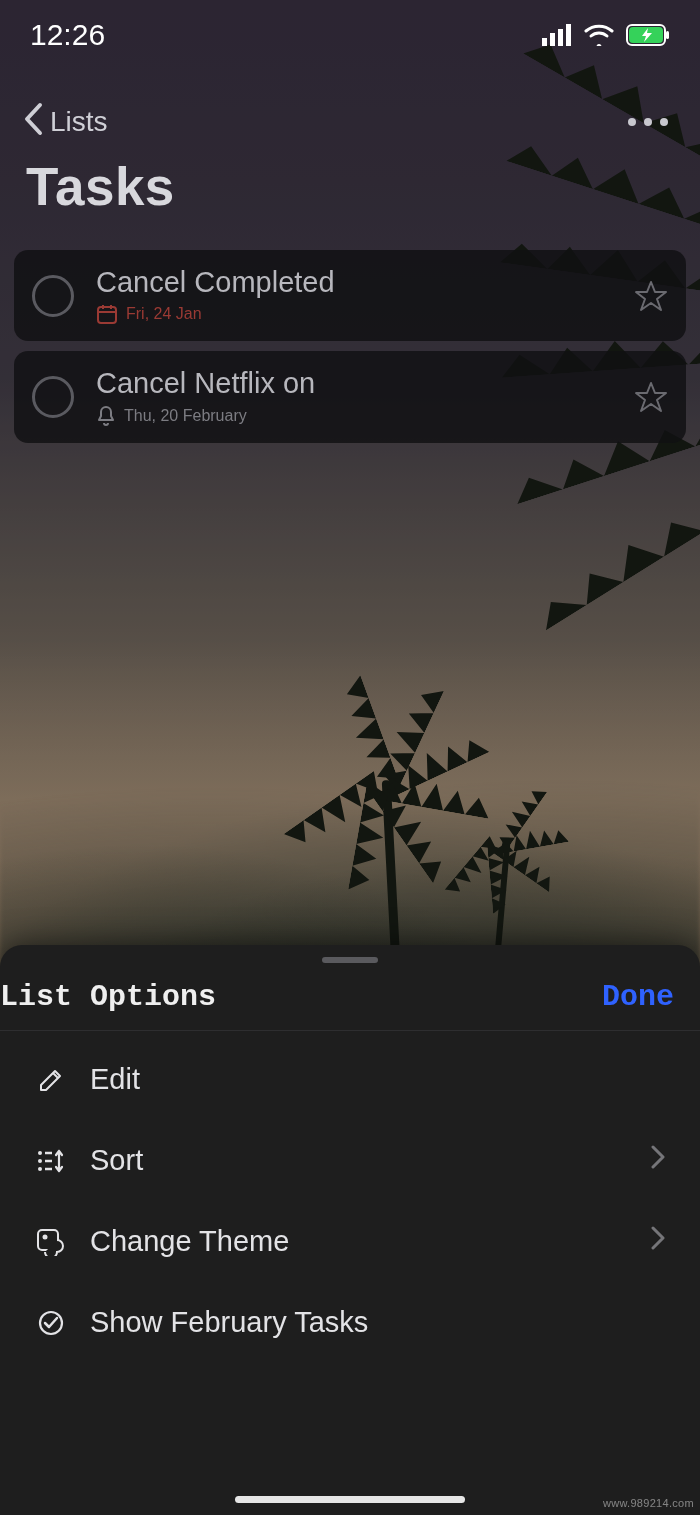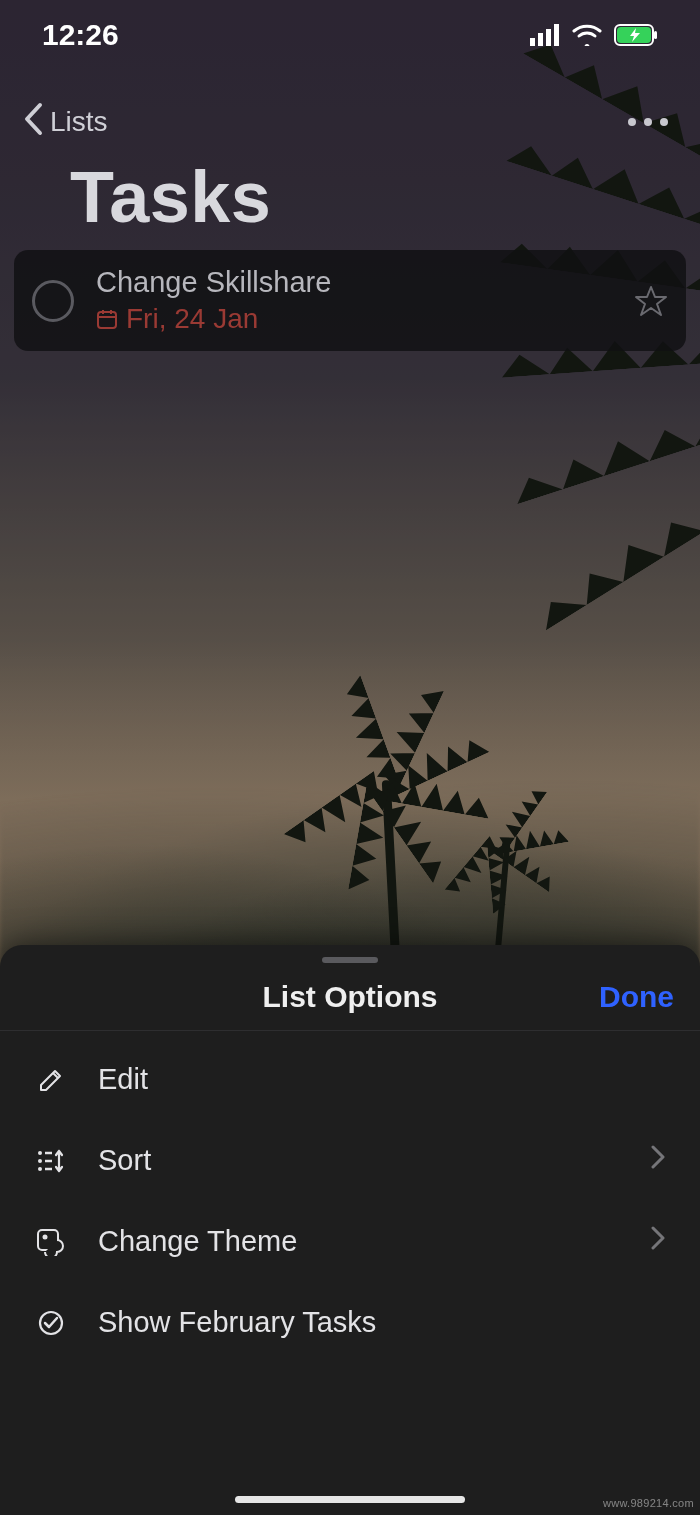--- a/index.html
+++ b/index.html
@@ -28,53 +28,53 @@
   .p1 .f1{ transform: rotate(-65deg);} .p1 .f2{ transform: rotate(-25deg);} .p1 .f3{ transform: rotate(10deg);} .p1 .f4{ transform: rotate(55deg);} .p1 .f5{ transform: rotate(100deg);} .p1 .f6{ transform: rotate(145deg);} .p1 .f7{ transform: rotate(-110deg);}
   .p2 { position:absolute; left: 498px; top: 832px; }
   .p2 .frond { width: 70px; height: 22px; transform-origin: left center; }
   .p2 .f1{ transform: rotate(-55deg);} .p2 .f2{ transform: rotate(-10deg);} .p2 .f3{ transform: rotate(35deg);} .p2 .f4{ transform: rotate(85deg);} .p2 .f5{ transform: rotate(130deg);}
   .right-fronds { position: absolute; right: -40px; top: 120px; width: 220px; height: 600px; }
   .right-fronds .frond { width: 240px; height: 36px; transform-origin: right center; right: 0; left: auto; }
   .rf1{ top: 20px; transform: rotate(30deg);} .rf2{ top: 80px; transform: rotate(18deg);} .rf3{ top: 140px; transform: rotate(8deg);} .rf4{ top: 205px; transform: rotate(-4deg);} .rf5{ top: 275px; transform: rotate(-18deg);} .rf6{ top: 350px; transform: rotate(-32deg);}
   .dim-overlay { position: absolute; inset: 0; background: rgba(0,0,0,0.30); }
 
   
-  .status-bar { position: absolute; top: 0; left: 0; right: 0; height: 70px; display: flex; align-items: center; justify-content: space-between; padding: 0 42px; color: #fff; font-weight: 700; font-size: 30px; }
+  .status-bar { position: absolute; top: 0; left: 0; right: 0; height: 70px; display: flex; align-items: center; justify-content: space-between; padding: 0 30px; color: #fff; font-weight: 400; font-size: 30px; }
   .status-right { display: flex; align-items: center; gap: 12px; }
   .status-right svg { display: block; }
 
   
   .nav-header { position: absolute; top: 95px; left: 0; right: 0; height: 54px; display: flex; align-items: center; justify-content: space-between; padding: 0 22px; color: #cfcfd6; }
   .back { display: flex; align-items: center; gap: 6px; font-size: 28px; font-weight: 400; }
   .more-dots { display: flex; gap: 8px; padding: 10px; }
   .more-dots span { width: 8px; height: 8px; border-radius: 50%; background: #c8c8cf; display: block;}
 
-  .page-title { position: absolute; top: 156px; left: 26px; font-size: 72px; font-weight: 700; color: #d8d8dd; letter-spacing: .5px; margin-left: 44px; }
+  .page-title { position: absolute; top: 156px; left: 26px; font-size: 53px; font-weight: 700; color: #d8d8dd; letter-spacing: .5px; }
 
   
   .tasks { position: absolute; top: 250px; left: 14px; right: 14px; display: flex; flex-direction: column; gap: 10px; }
   .task-card { background: rgba(16,16,18,0.82); border-radius: 14px; padding: 16px 18px; display: flex; align-items: center; gap: 22px; min-height: 84px; }
   .task-check { width: 42px; height: 42px; border: 3px solid #5a5a60; border-radius: 50%; flex-shrink: 0; }
   .task-body { flex: 1; min-width: 0; }
   .task-title { font-size: 29px; color: #b7b7bd; font-weight: 400; line-height: 1.15; }
-  .task-meta { display: flex; align-items: center; gap: 8px; margin-top: 4px; font-size: 28px; }
+  .task-meta { display: flex; align-items: center; gap: 8px; margin-top: 4px; font-size: 16px; }
   .task-meta.overdue { color: #9a3a34; }
   .task-meta.normal { color: #7c7c82; }
   .task-star { flex-shrink: 0; }
   .task-star svg { display:block; }
   .meta-icon svg { display:block; }
 
   
   .sheet { position: absolute; left: 0; right: 0; bottom: 0; height: 570px; background: #1e1e1e; border-top-left-radius: 22px; border-top-right-radius: 22px; color: #e9e9e9; box-shadow: 0 -2px 30px rgba(0,0,0,0.5);}
   .grabber { width: 56px; height: 6px; background: #5a5a5e; border-radius: 3px; margin: 12px auto 0; }
-  .sheet-header { position: relative; height: 68px; display: flex; align-items: center; justify-content: center; border-bottom: 1px solid #2e2e30; }
+  .sheet-header { position: relative; height: 68px; display: flex; align-items: center; justify-content: flex-start; border-bottom: 1px solid #2e2e30; font-family: Liberation Mono, monospace; }
   .sheet-title { font-size: 30px; font-weight: 600; color: #efefef;}
   .sheet-done { position: absolute; right: 26px; top: 50%; transform: translateY(-50%); color: #2f62ff; font-size: 30px; font-weight: 600; }
   .sheet-items { padding: 8px 0; }
-  .sheet-item { display: flex; align-items: center; gap: 30px; padding: 24px 34px; font-size: 29px; color: #e3e3e6;}
+  .sheet-item { display: flex; align-items: center; gap: 22px; padding: 24px 34px; font-size: 29px; color: #e3e3e6;}
   .sheet-item .item-icon { width: 34px; display:flex; justify-content:center; }
   .sheet-item .item-label { flex: 1; }
   .sheet-item .chev { opacity: .7; }
 
   .home-indicator { position: absolute; bottom: 12px; left: 50%; transform: translateX(-50%); width: 230px; height: 7px; background: #e6e6e6; border-radius: 4px; }
 
   .watermark { position: absolute; right: 6px; bottom: 6px; font-size: 11px; color: rgba(255,255,255,.45); letter-spacing:.3px;}
 </style>
 </head>
 <body>
@@ -157,41 +157,61 @@
     </div>
   </div>
 
   <h1 class="page-title">Tasks</h1>
 
   <div class="tasks">
 
     <div class="task-card">
       <div class="task-check"></div>
       <div class="task-body">
-        <div class="task-title">Change Skillshare</div>
+        <div class="task-title">Cancel Completed</div>
         <div class="task-meta overdue">
           <span class="meta-icon">
             <svg width="22" height="22" viewBox="0 0 22 22">
                 <rect x="2" y="4" width="18" height="16" rx="3" fill="none" stroke="#9a3a34" stroke-width="2"></rect>
                 <line x1="2" y1="9" x2="20" y2="9" stroke="#9a3a34" stroke-width="2"></line>
                 <line x1="7" y1="2" x2="7" y2="6" stroke="#9a3a34" stroke-width="2"></line>
                 <line x1="15" y1="2" x2="15" y2="6" stroke="#9a3a34" stroke-width="2"></line>
               </svg>
           </span>
           <span>Fri, 24 Jan</span>
         </div>
       </div>
       <div class="task-star">
         <svg width="34" height="34" viewBox="0 0 34 34">
             <path d="M17 3 L21 13 L32 13 L23 20 L27 31 L17 24 L7 31 L11 20 L2 13 L13 13 Z" fill="none" stroke="#6a6a70" stroke-width="2" stroke-linejoin="round"></path>
           </svg>
       </div>
     </div>
 
 
+    <div class="task-card">
+      <div class="task-check"></div>
+      <div class="task-body">
+        <div class="task-title">Cancel Netflix on</div>
+        <div class="task-meta normal">
+          <span class="meta-icon">
+            <svg width="20" height="22" viewBox="0 0 20 22">
+                <path d="M10 2 a5 5 0 0 1 5 5 v4 l2 4 H3 l2-4 V7 a5 5 0 0 1 5-5 Z" fill="none" stroke="#7c7c82" stroke-width="2" stroke-linejoin="round"></path>
+                <path d="M8 18 a2 2 0 0 0 4 0" fill="none" stroke="#7c7c82" stroke-width="2"></path>
+              </svg>
+          </span>
+          <span>Thu, 20 February</span>
+        </div>
+      </div>
+      <div class="task-star">
+        <svg width="34" height="34" viewBox="0 0 34 34">
+            <path d="M17 3 L21 13 L32 13 L23 20 L27 31 L17 24 L7 31 L11 20 L2 13 L13 13 Z" fill="none" stroke="#6a6a70" stroke-width="2" stroke-linejoin="round"></path>
+          </svg>
+      </div>
+    </div>
 
 
   </div>
 
   <div class="sheet">
     <div class="grabber"></div>
     <div class="sheet-header">
       <div class="sheet-title">List Options</div>
       <div class="sheet-done">Done</div>
     </div>

